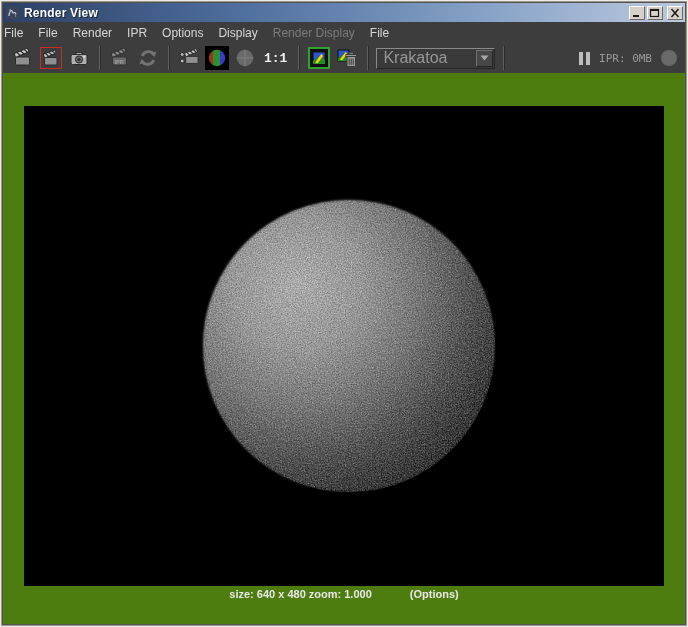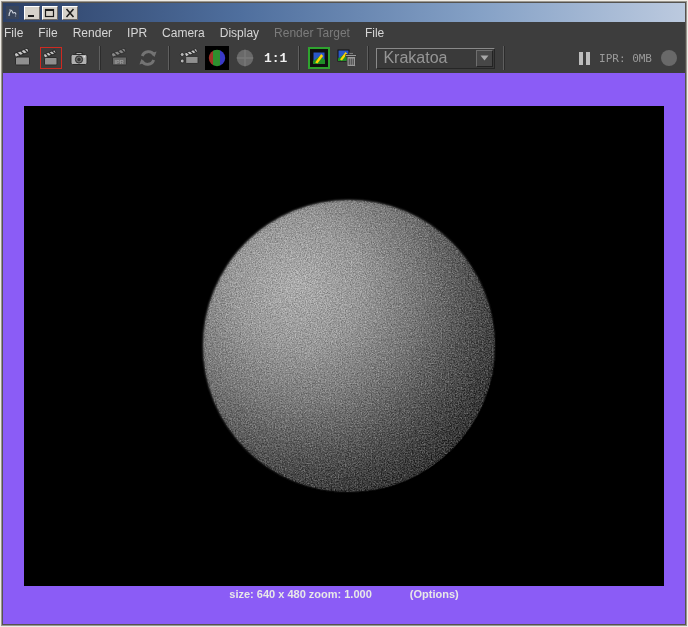--- a/index.html
+++ b/index.html
@@ -60,39 +60,40 @@
     width:17px;height:17px;margin-right:1px;display:flex;align-items:center;justify-content:center;
     background:#474747;border:1px solid;border-color:#6e6e6e #232323 #232323 #6e6e6e;
   }
   .combo-arrow svg{display:block;}
   .tb-right{margin-left:auto;display:flex;align-items:center;margin-right:8px;}
   .pause-btn{display:flex;gap:3px;background:none;border:none;padding:0;margin-right:9px;cursor:default;}
   .pause-bar{width:4px;height:13px;background:#bdbdbd;}
   .ipr-mem{color:#9a9a9a;font-size:11px;font-family:"DejaVu Sans Mono",monospace;margin-right:9px;white-space:nowrap;}
   .progress-dot{width:16px;height:16px;border-radius:50%;background:#696969;}
   
-  .viewport{height:551px;background:#8b5cf6;overflow:hidden;}
+  .viewport{height:551px;background:#4d7c0f;overflow:hidden;}
   .canvas{width:640px;height:480px;background:#000;margin:33px auto 0;display:block;}
   .statusline{display:flex;justify-content:center;color:#e8e8e8;font-size:11px;font-weight:bold;white-space:nowrap;}
   .statusline.l1{margin-top:2px;column-gap:38px;}
   .statusline.l2{margin-top:3px;column-gap:30px;}
   svg{display:block;}
 </style>
 </head>
 <body>
 
 <div class="window">
 
   <div class="titlebar">
     <svg class="title-icon" viewBox="0 0 13 13">
       <rect width="13" height="13" fill="#39455a"></rect>
       <path d="M3 10 C3.5 4.5 5.5 3 6.5 6 C7.5 9 8.5 4 10 8.5" stroke="#c9cfd9" fill="none" stroke-width="1.2"></path>
       <circle cx="4" cy="4" r="0.8" fill="#aeb6c2"></circle>
       <circle cx="9.5" cy="10" r="0.7" fill="#8e98a8"></circle>
     </svg>
+    <span class="title-text">Render View</span>
     <div class="winbtns">
       <button class="winbtn">
         <svg width="12" height="10" viewBox="0 0 12 10">
           <rect x="2" y="7" width="6" height="2" fill="#1a1a1a"></rect>
         </svg>
       </button>
       <button class="winbtn">
         <svg width="12" height="10" viewBox="0 0 12 10">
           <rect x="1.5" y="1.5" width="8" height="7" fill="none" stroke="#1a1a1a" stroke-width="1.2"></rect>
           <rect x="1.5" y="1" width="8" height="2" fill="#1a1a1a"></rect>
@@ -104,23 +105,23 @@
         </svg>
       </button>
     </div>
   </div>
 
   <div class="menubar">
     <span class="menu-item">File</span>
     <span class="menu-item">File</span>
     <span class="menu-item">Render</span>
     <span class="menu-item">IPR</span>
-    <span class="menu-item">Camera</span>
+    <span class="menu-item">Options</span>
     <span class="menu-item">Display</span>
-    <span class="menu-item disabled">Render Target</span>
+    <span class="menu-item disabled">Render Display</span>
     <span class="menu-item">File</span>
   </div>
 
   <div class="toolbar">
 
     <button class="tbtn">
       <svg width="20" height="20" viewBox="0 0 20 20">
         <rect x="2.5" y="9" width="14" height="8" rx="1" fill="#8f8f8f" stroke="#2b2b2b"></rect>
         <g transform="rotate(-22 3 9)">
           <rect x="2.5" y="5" width="14.5" height="4.2" rx="0.8" fill="#c6c6c6" stroke="#2b2b2b"></rect>

